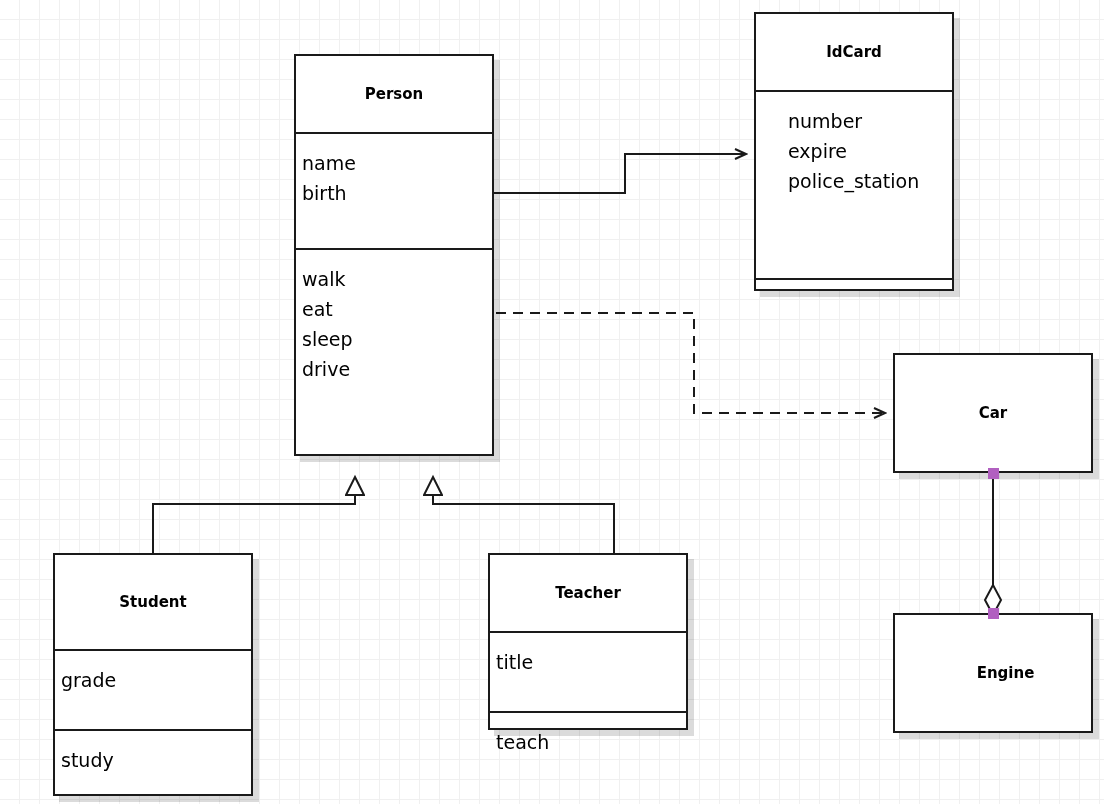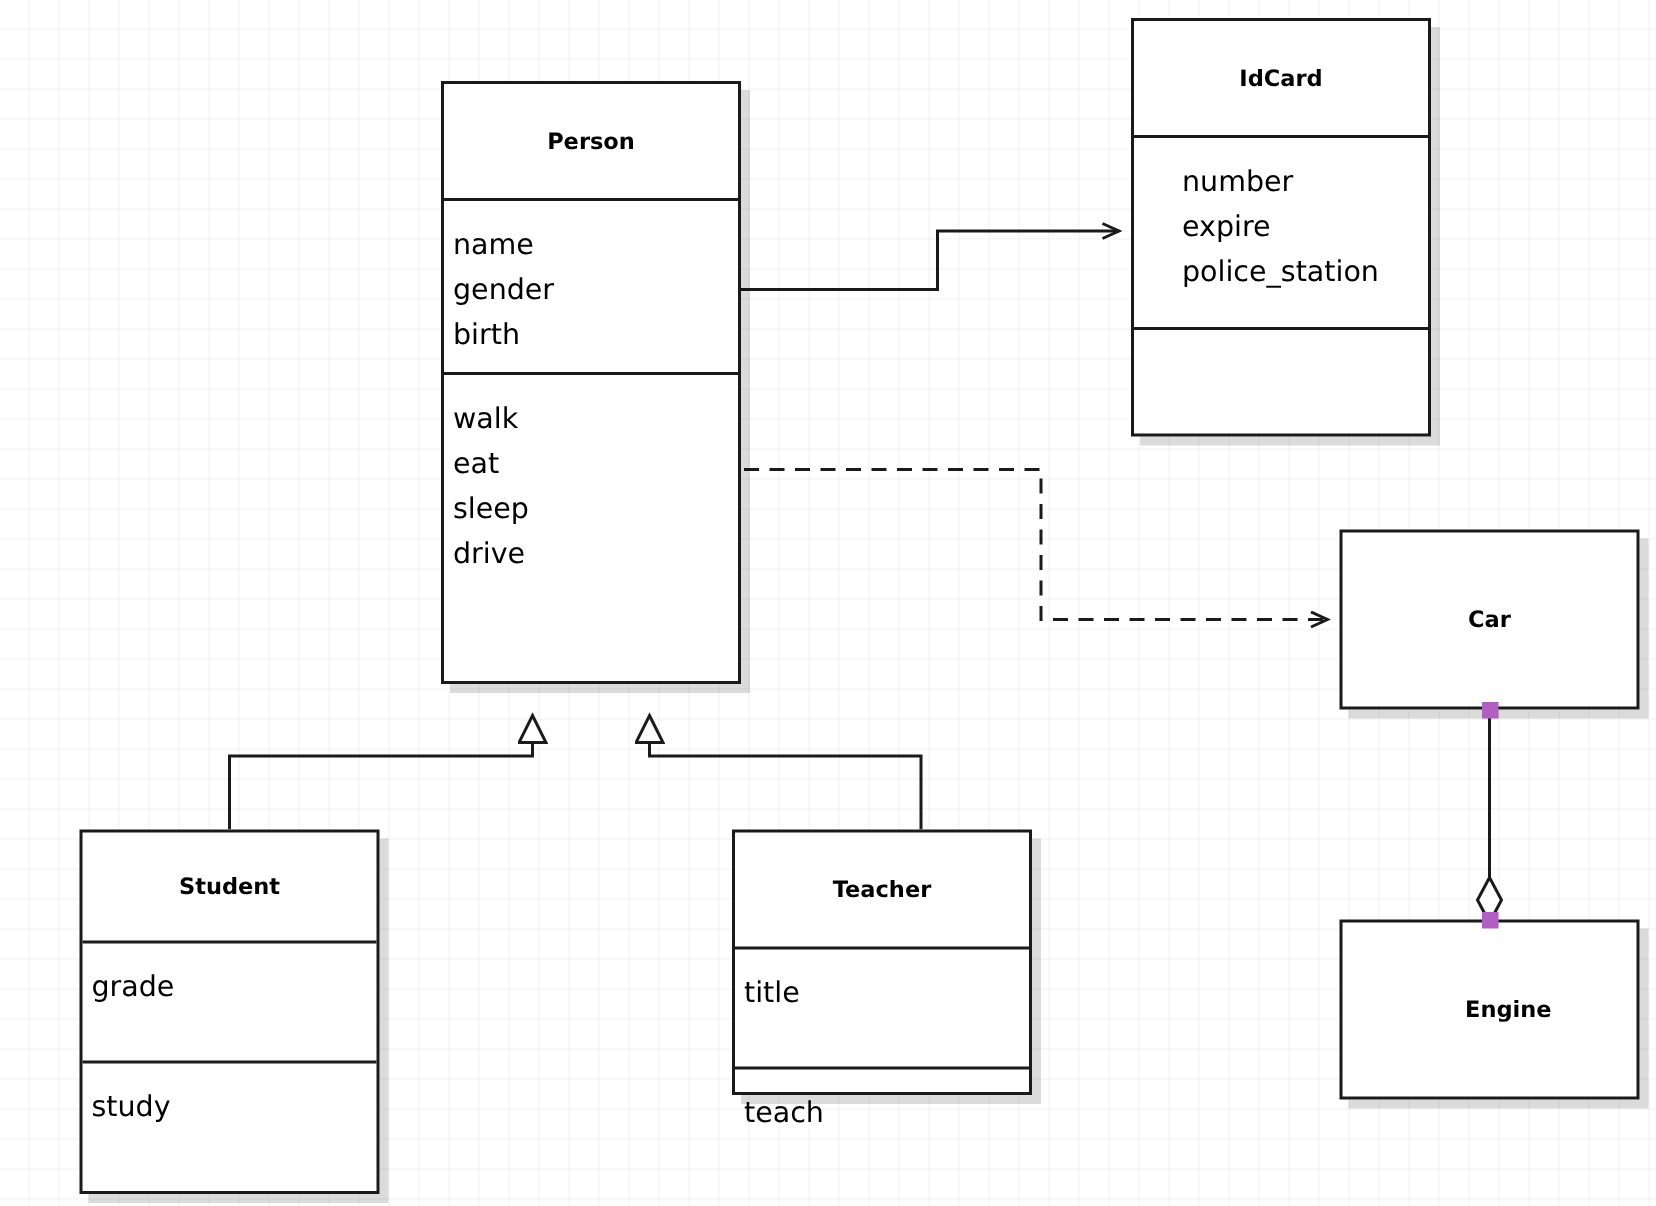--- a/index.html
+++ b/index.html
@@ -94,51 +94,50 @@
 
     <path d="M 614 553 L 614 504 L 433 504 L 433 477" fill="none" stroke="#1a1a1a" stroke-width="2" marker-end="url(#m-hollow-triangle)"></path>
 
     <path d="M 993 473 L 993 615" fill="none" stroke="#1a1a1a" stroke-width="2" marker-end="url(#m-hollow-diamond)"></path>
   </svg>
 
   <div class="uml-class" style="left:294px; top:54px; width:200px; height:402px;">
     <div class="cls-name" style="height:76px;">Person</div>
     <div class="cls-compartment" style="height:116px;">
       <div class="row">name</div>
-      <div class="row">gender</div>
       <div class="row">birth</div>
     </div>
     <div class="cls-compartment" style="height:auto;">
       <div class="row">walk</div>
       <div class="row">eat</div>
       <div class="row">sleep</div>
       <div class="row">drive</div>
     </div>
   </div>
 
   <div class="uml-class" style="left:754px; top:12px; width:200px; height:279px;">
     <div class="cls-name" style="height:76px;">IdCard</div>
-    <div class="cls-compartment" style="height:128px;padding-left:32px;">
+    <div class="cls-compartment" style="height:188px;padding-left:32px;">
       <div class="row">number</div>
       <div class="row">expire</div>
       <div class="row">police_station</div>
     </div>
     <div class="cls-compartment empty" style="height:39px;"></div>
   </div>
 
   <div class="uml-class" style="left:893px; top:353px; width:200px; height:120px;">
     <div class="cls-name" style="height:100%;">Car</div>
   </div>
 
   <div class="uml-class" style="left:893px; top:613px; width:200px; height:120px;">
     <div class="cls-name" style="height:100%;padding-left:25px;">Engine</div>
   </div>
 
   <div class="uml-class" style="left:53px; top:553px; width:200px; height:243px;">
-    <div class="cls-name" style="height:72px;">Student</div>
+    <div class="cls-name" style="height:94px;">Student</div>
     <div class="cls-compartment" style="height:80px;">
       <div class="row">grade</div>
     </div>
     <div class="cls-compartment" style="height:auto;">
       <div class="row">study</div>
     </div>
   </div>
 
   <div class="uml-class" style="left:488px; top:553px; width:200px; height:177px;">
     <div class="cls-name" style="height:76px;">Teacher</div>

